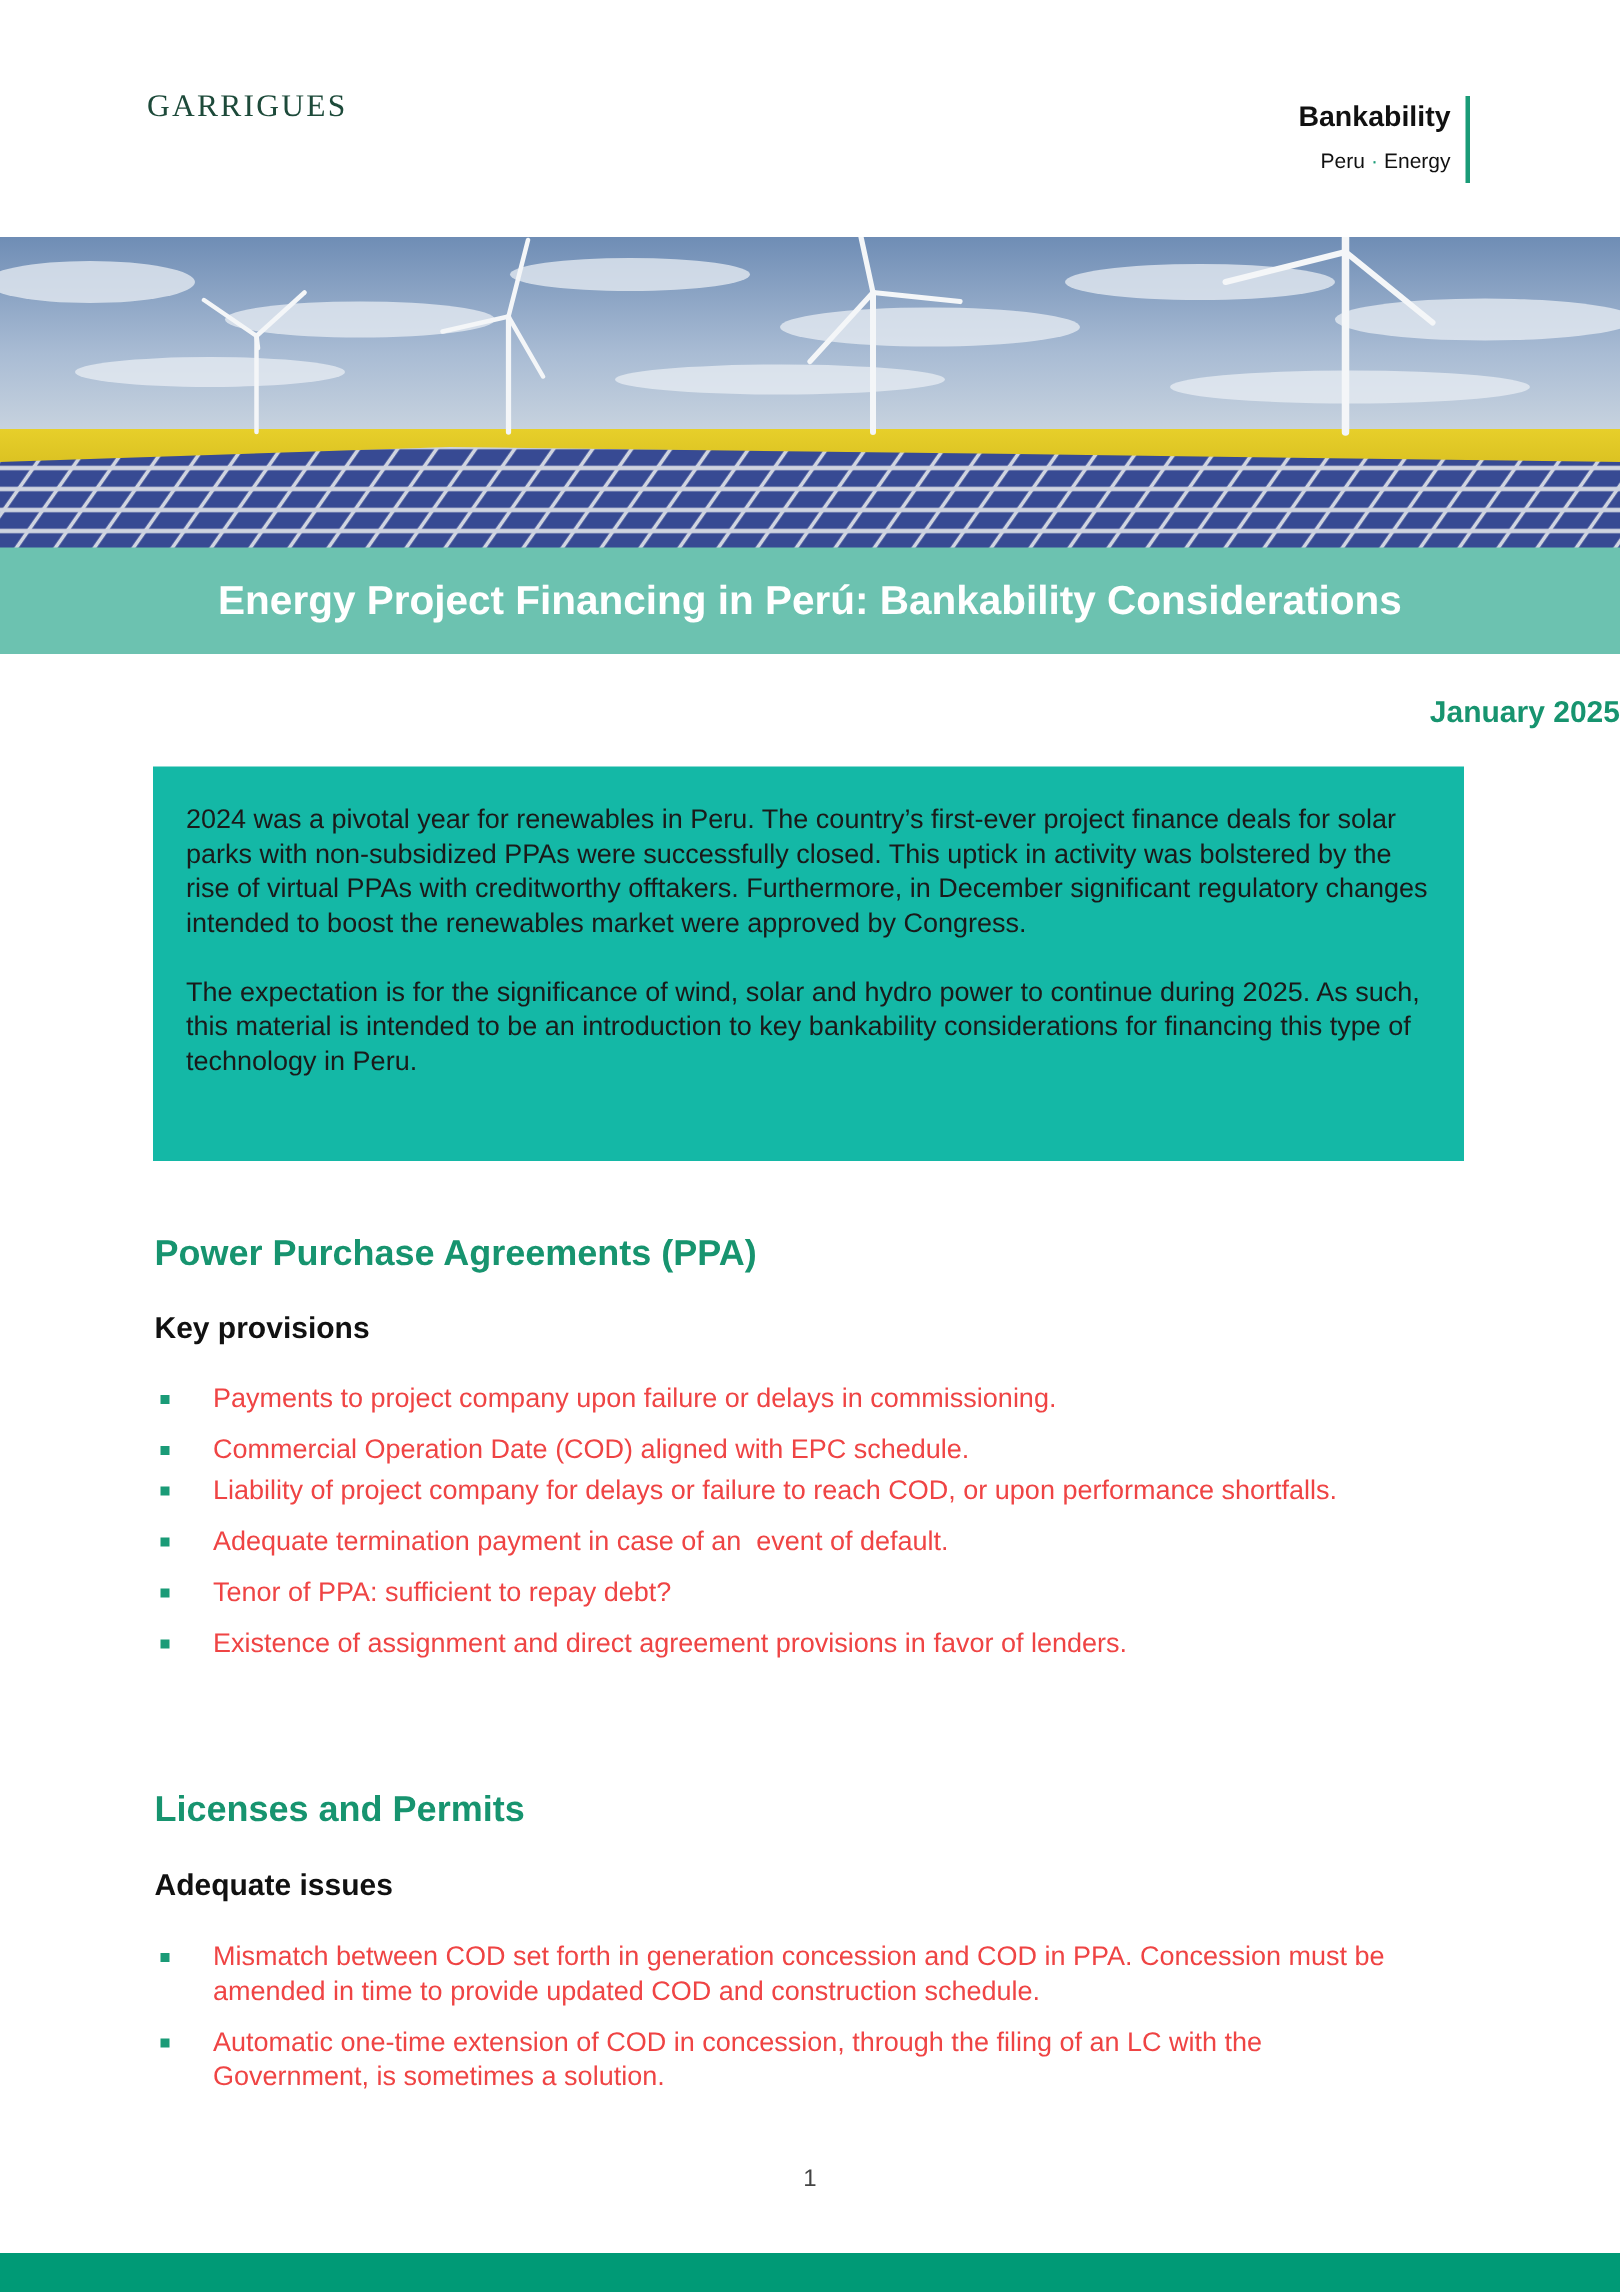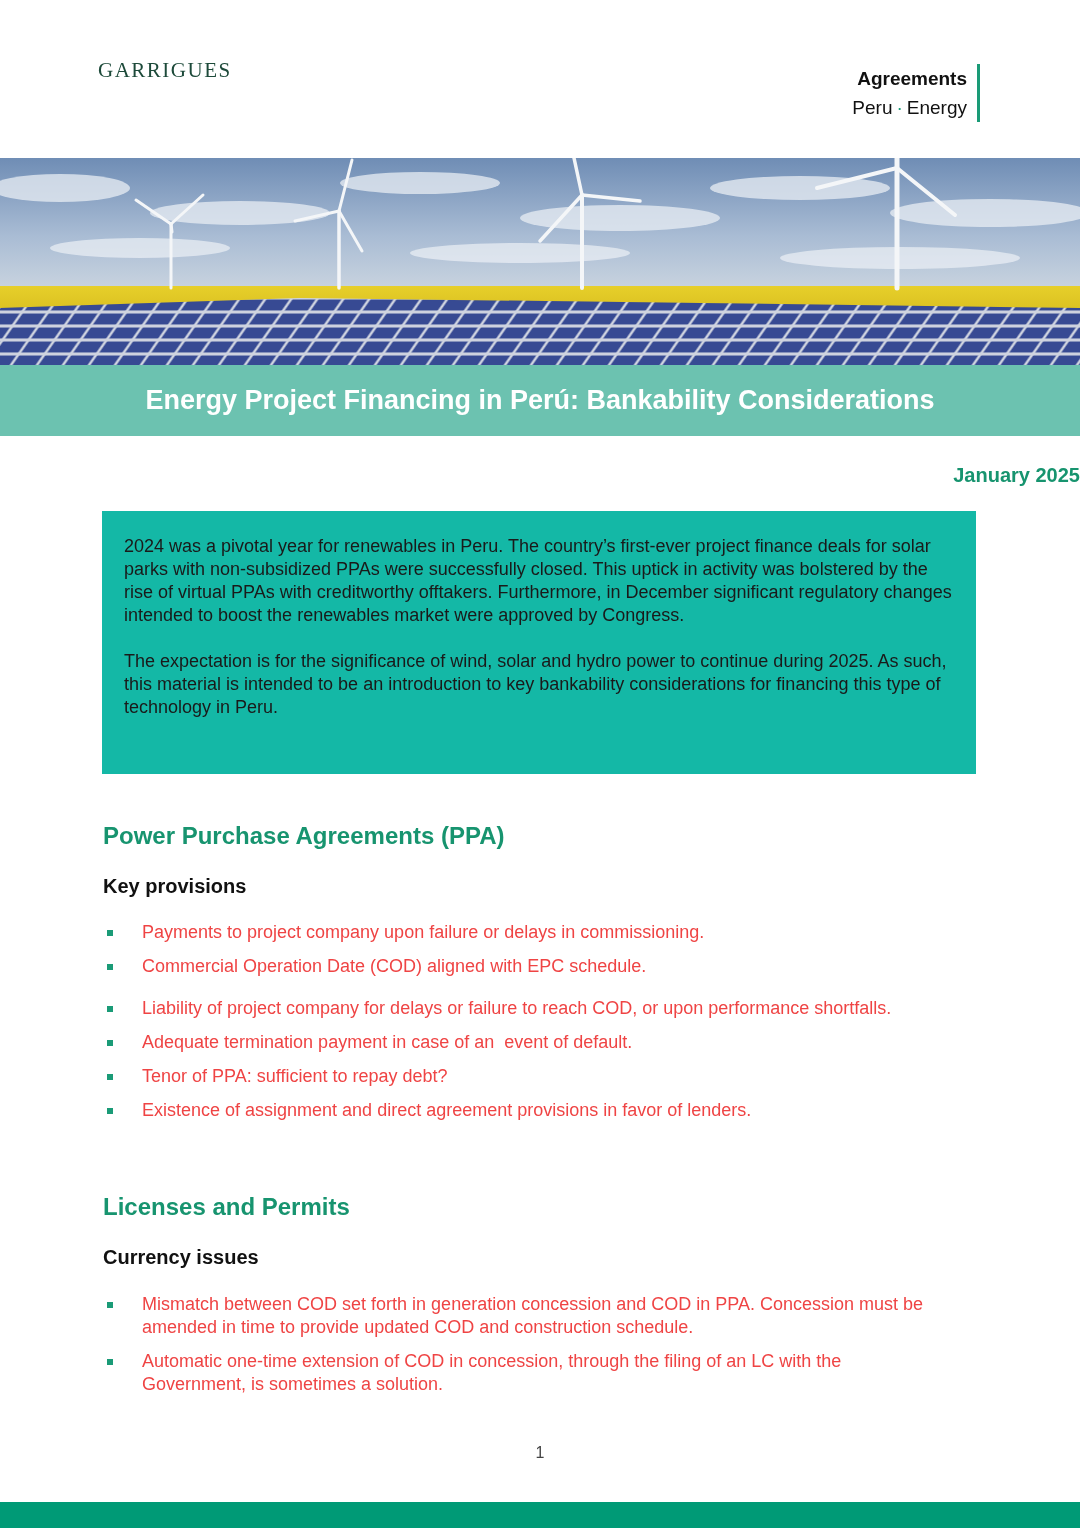--- a/index.html
+++ b/index.html
@@ -3,21 +3,21 @@
 <meta charset="utf-8">
 <style>
   html, body { margin:0; padding:0; }
   body { width:1080px; height:1528px; background:#ffffff; position:relative; overflow:hidden;
          font-family:"Liberation Sans", sans-serif; color:#111; }
   .logo { position:absolute; left:98px; top:58px; font-family:"Liberation Serif", serif;
           font-size:21px; letter-spacing:1.5px; color:#1d4a3a; }
   .pubbox { position:absolute; right:100px; top:64px; text-align:right; padding-right:10px;
             border-right:3px solid #1a9b77; line-height:29px; }
   .pubbox .t1 { font-weight:bold; font-size:19px; color:#111; }
-  .pubbox .t2 { font-size:19px; color:#111;text-align:center; }
+  .pubbox .t2 { font-size:14px; color:#111; }
   .pubbox .dot { color:#1a9b77; margin:0 4px; }
   .hero { position:absolute; left:0; top:158px; width:1080px; height:208px; overflow:hidden; }
   .hero svg { display:block; }
   .banner { position:absolute; left:0; top:365px; width:1080px; height:71px; background:#6cc2b0;
             display:flex; align-items:center; justify-content:center; }
   .banner h1 { margin:0; color:#fff; font-size:27px; font-weight:bold; }
   .date { position:absolute; top:464px; left:0; width:1080px; text-align:right; color:#17946f;
           font-weight:bold; font-size:20px; }
   .intro { position:absolute; left:102px; top:511px; width:874px; height:263px; background:#14b8a6;
            box-sizing:border-box; padding:24px 22px; font-size:18px; line-height:23px; color:#1a1a1a; }
@@ -29,21 +29,21 @@
   ul.bul li .sq { position:absolute; left:4px; top:9px; width:6px; height:6px; background:#1a9b77; }
   .pagenum { position:absolute; top:1444px; left:0; width:1080px; text-align:center; font-size:16px; color:#444; }
   .footer-bar { position:absolute; left:0; top:1502px; width:1080px; height:26px; background:#009a76; }
 </style>
 </head>
 <body>
 
 <div class="logo">GARRIGUES</div>
 
 <div class="pubbox">
-  <div class="t1">Agreements</div>
+  <div class="t1">Bankability</div>
   <div class="t2">
     <span>Peru</span><span class="dot">·</span><span>Energy</span>
   </div>
 </div>
 
 <div class="hero">
   <svg width="1080" height="208" viewBox="0 0 1080 208">
     <defs>
       <linearGradient id="sky" x1="0" y1="0" x2="0" y2="1">
         <stop offset="0" stop-color="#6f8db5"></stop>
@@ -110,28 +110,28 @@
 
 <div class="intro">
   <p>2024 was a pivotal year for renewables in Peru. The country’s first-ever project finance deals for solar parks with non-subsidized PPAs were successfully closed. This uptick in activity was bolstered by the rise of virtual PPAs with creditworthy offtakers. Furthermore, in December significant regulatory changes intended to boost the renewables market were approved by Congress.</p>
   <p>The expectation is for the significance of wind, solar and hydro power to continue during 2025. As such, this material is intended to be an introduction to key bankability considerations for financing this type of technology in Peru.</p>
 </div>
 
 <h2 class="section-h" style="top:822px">Power Purchase Agreements (PPA)</h2>
 <h3 class="sub-h" style="top:875px">Key provisions</h3>
 <ul class="bul" style="top:921px">
   <li style="margin-bottom:11px"><span class="sq"></span><span>Payments to project company upon failure or delays in commissioning.</span></li>
-  <li style="margin-bottom:19px"><span class="sq"></span><span>Commercial Operation Date (COD) aligned with EPC schedule.</span></li>
+  <li style="margin-bottom:4px"><span class="sq"></span><span>Commercial Operation Date (COD) aligned with EPC schedule.</span></li>
   <li style="margin-bottom:11px"><span class="sq"></span><span>Liability of project company for delays or failure to reach COD, or upon performance shortfalls.</span></li>
   <li style="margin-bottom:11px; white-space:pre"><span class="sq"></span><span>Adequate termination payment in case of an  event of default.</span></li>
   <li style="margin-bottom:11px"><span class="sq"></span><span>Tenor of PPA: sufficient to repay debt?</span></li>
   <li><span class="sq"></span><span>Existence of assignment and direct agreement provisions in favor of lenders.</span></li>
 </ul>
 
 <h2 class="section-h" style="top:1193px">Licenses and Permits</h2>
-<h3 class="sub-h" style="top:1246px">Currency issues</h3>
+<h3 class="sub-h" style="top:1246px">Adequate issues</h3>
 <ul class="bul" style="top:1293px; width:840px">
   <li style="margin-bottom:11px"><span class="sq"></span><span>Mismatch between COD set forth in generation concession and COD in PPA. Concession must be amended in time to provide updated COD and construction schedule.</span></li>
   <li><span class="sq"></span><span>Automatic one-time extension of COD in concession, through the filing of an LC with the Government, is sometimes a solution.</span></li>
 </ul>
 
 <div class="pagenum">1</div>
 <div class="footer-bar"></div>
 
 </body></html>

